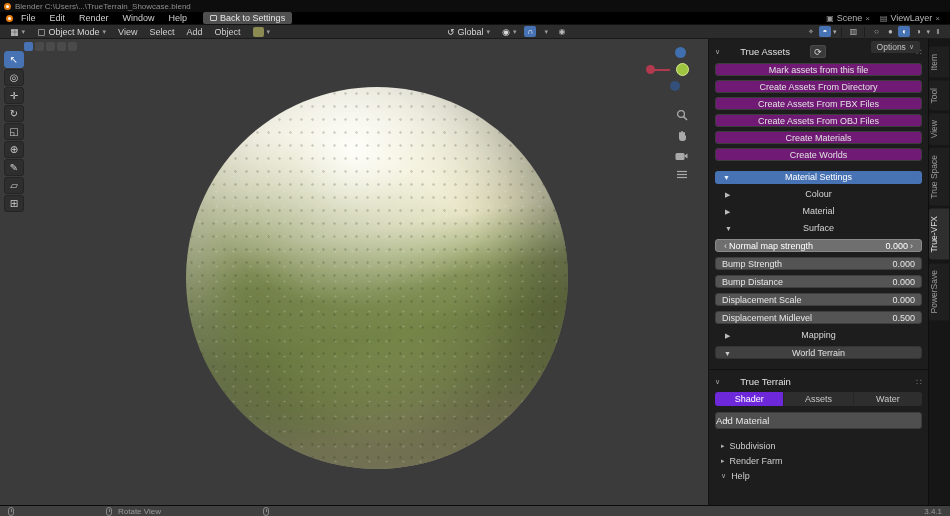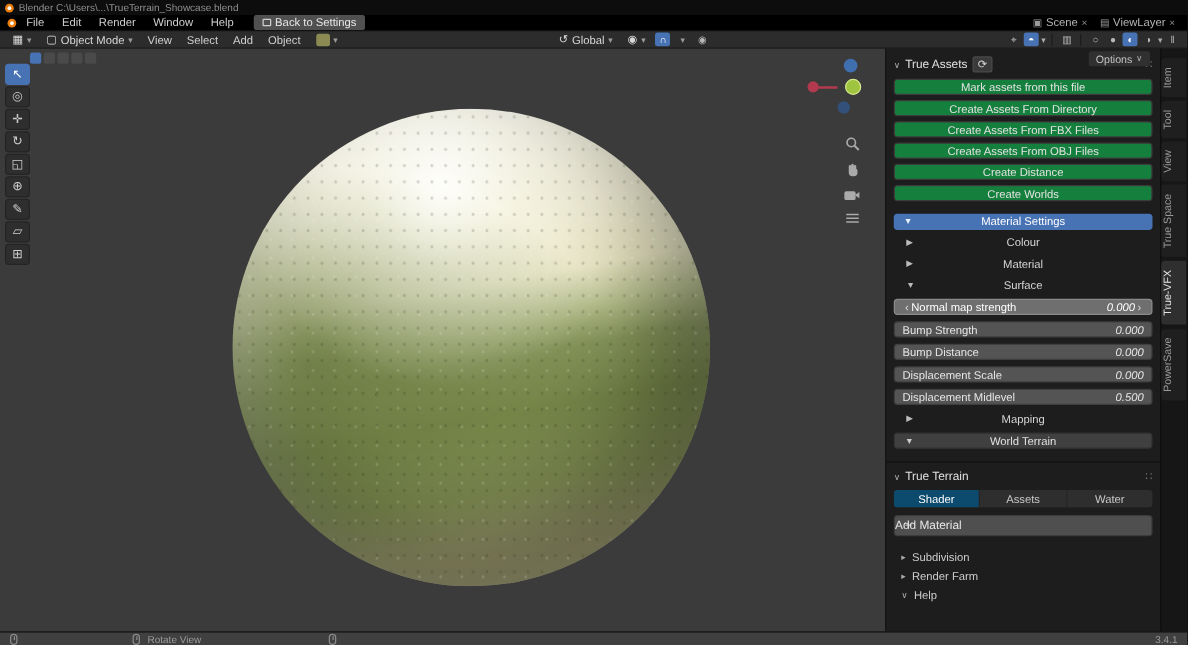--- a/index.html
+++ b/index.html
@@ -75,47 +75,47 @@
   .axis-y { width:13px; height:13px; background:#9ec440; right:3px; top:16px; border:1px solid #d6e88a; }
   .axis-z2 { width:10px; height:10px; background:#33507a; right:12px; top:34px; }
 
   .nav-tools { position:absolute; top:70px; right:20px; display:flex; flex-direction:column; gap:9px; align-items:center; }
   .nav-tools svg { display:block; opacity:0.75; }
 
   .options-chip { position:absolute; top:2px; right:30px; background:#303030; border-radius:2px; padding:1px 6px; font-size:8.5px; color:#c2c2c2; display:flex; gap:3px; align-items:center; z-index:5; }
 
   
   .npanel { width:220px; background:#1d1d1d; border-left:1px solid #141414; padding:6px 6px 4px 6px; display:flex; flex-direction:column; overflow:hidden; font-size:9.5px; }
-  .panel-header { display:flex; align-items:center; gap:4px; color:#e0e0e0; margin-bottom:5px; }
+  .panel-header { display:flex; align-items:center; gap:20px; color:#e0e0e0; margin-bottom:5px; }
   .panel-header .dots { margin-left:auto; color:#777; font-size:9px; }
   .icon-btn { width:16px; height:13px; background:#3a3a3a; border:1px solid #4a4a4a; border-radius:2px; color:#d0d0d0; font-size:9px; display:inline-flex; align-items:center; justify-content:center; }
   .caret-sm { font-size:7px; color:#aaa; }
 
-  .pbtn { height:13px; line-height:12px; background:#15803d; border:1px solid #3c3c3c; border-radius:3px; text-align:center; color:#e2e2e2; margin-bottom:4px; font-size:9px; }
+  .pbtn { height:13px; line-height:12px; background:#701a75; border:1px solid #3c3c3c; border-radius:3px; text-align:center; color:#e2e2e2; margin-bottom:4px; font-size:9px; }
 
   .blue-header { height:13px; line-height:13px; background:#4772b3; border-radius:3px; color:#fff; text-align:center; position:relative; margin:6px 0 4px 0; font-size:9px; }
   .blue-header .tri { position:absolute; left:8px; top:0; font-size:7px; color:#e8f0ff; }
 
   .sect-row { height:13px; line-height:13px; text-align:center; color:#d5d5d5; position:relative; margin-bottom:4px; font-size:9px; }
   .sect-row .tri { position:absolute; left:10px; top:0; font-size:7px; color:#bbb; }
 
   .slider { height:13px; background:#545454; border:1px solid #3e3e3e; border-radius:3px; display:flex; align-items:center; padding:0 6px; margin-bottom:5px; color:#e6e6e6; font-size:9px; }
   .slider .lab { flex:1; text-align:left; }
-  .slider .val { text-align:right;font-style:italic; }
+  .slider .val { text-align:right; }
   .slider.active { background:#6f6f6f; border-color:#8a8a8a; color:#fff; }
   .slider .arr { color:#ddd; font-size:9px; padding:0 2px; }
 
   .gray-header { height:13px; line-height:13px; background:#404040; border:1px solid #333; border-radius:3px; text-align:center; color:#e0e0e0; position:relative; margin-bottom:6px; font-size:9px; }
   .gray-header .tri { position:absolute; left:8px; top:0; font-size:7px; color:#ccc; }
 
   .panel-divider { height:1px; background:#111; margin:4px -6px 6px -6px; }
 
   .seg-tabs { display:flex; gap:1px; background:#262626; border-radius:3px; overflow:hidden; margin-bottom:6px; }
   .seg-tab { flex:1; height:14px; line-height:14px; text-align:center; background:#2e2e2e; color:#c8c8c8; font-size:9px; }
-  .seg-tab.active { background:#0c4a6e; color:#fff; }
+  .seg-tab.active { background:#6d28d9; color:#fff; }
 
   .add-btn { height:17px; background:#4f4f4f; border:1px solid #3c3c3c; border-radius:3px; display:flex; align-items:center; color:#e6e6e6; margin-bottom:9px; font-size:9.5px; position:relative; }
   .add-btn .plus { position:absolute; left:8px; }
   .add-btn .lab { flex:1; text-align:left; }
 
   .subpanel-row { display:flex; align-items:center; gap:5px; color:#cdcdcd; height:15px; padding-left:6px; font-size:9px; }
   .subpanel-row .tri { font-size:7px; color:#aaa; }
 
   
   .tabstrip { width:22px; background:#161616; border-left:1px solid #0e0e0e; display:flex; flex-direction:column; align-items:stretch; padding-top:8px; gap:3px; }
@@ -285,21 +285,21 @@
         <span class="caret-sm">∨</span>
         <span>True Assets</span>
         <span class="icon-btn">⟳</span>
         <span class="dots">∷</span>
       </div>
 
       <div class="pbtn">Mark assets from this file</div>
       <div class="pbtn">Create Assets From Directory</div>
       <div class="pbtn">Create Assets From FBX Files</div>
       <div class="pbtn">Create Assets From OBJ Files</div>
-      <div class="pbtn">Create Distance</div>
+      <div class="pbtn">Create Materials</div>
       <div class="pbtn">Create Worlds</div>
 
       <div class="blue-header">
         <span class="tri">▼</span>
         <span>Material Settings</span>
       </div>
 
       <div class="sect-row">
         <span class="tri">▶</span>
         <span>Colour</span>

